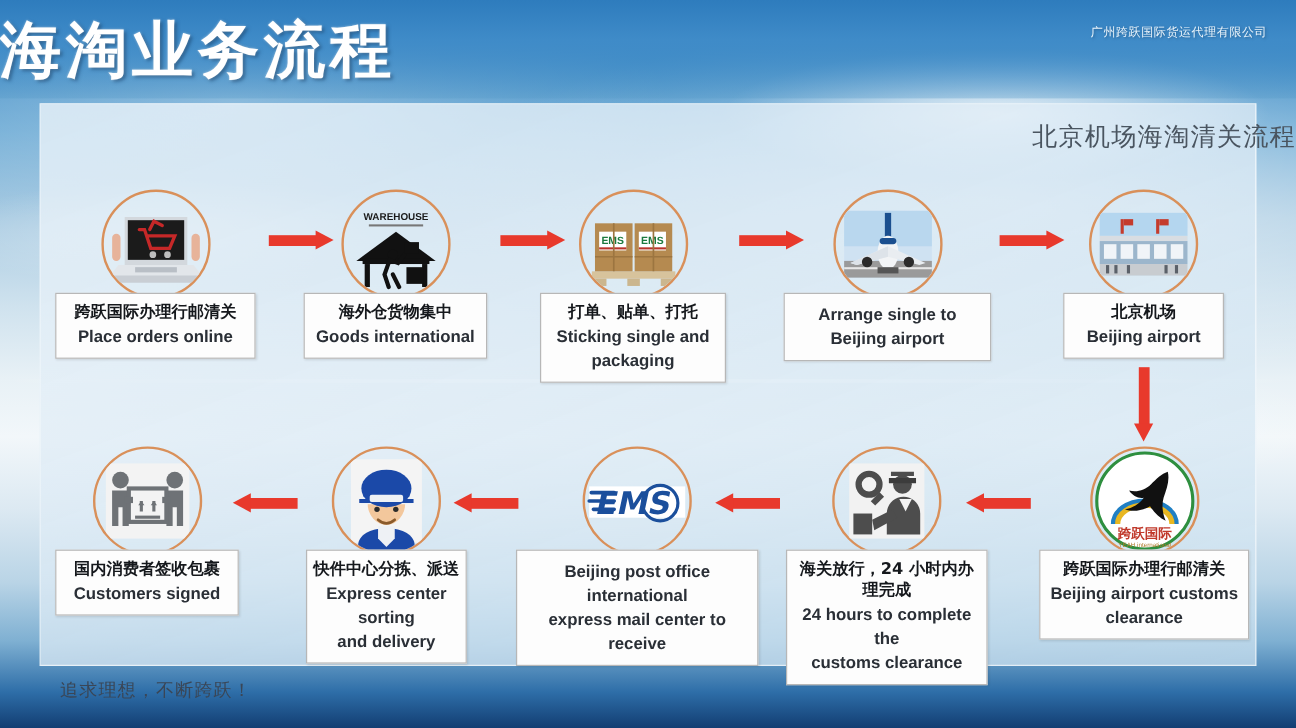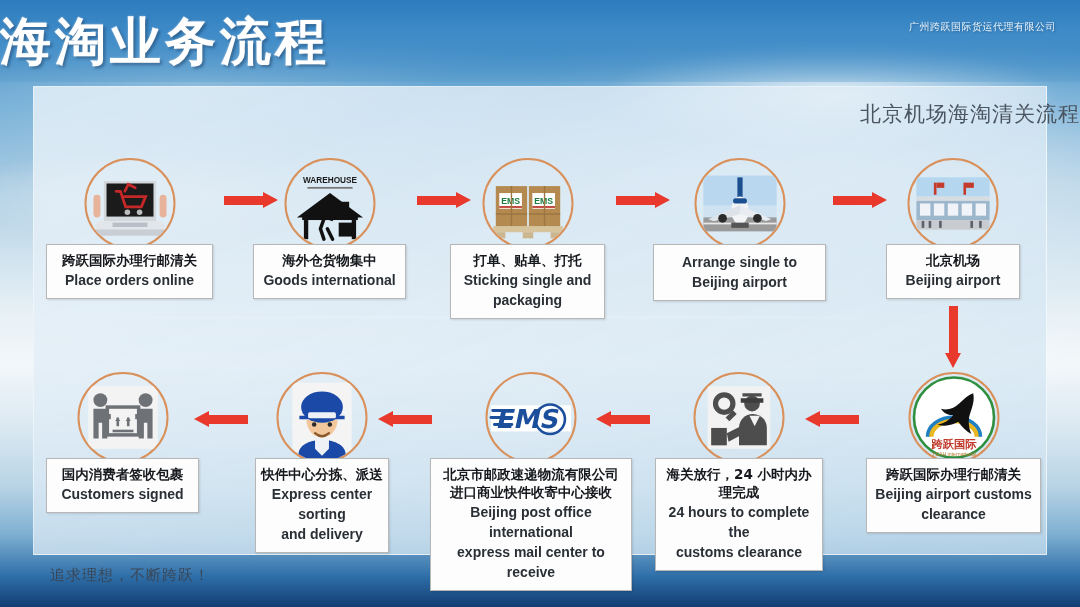--- a/index.html
+++ b/index.html
@@ -328,22 +328,20 @@
       <svg class="icon-svg" viewBox="0 0 100 100" aria-hidden="true">
         <rect x="4" y="36" width="92" height="30" fill="#ffffff"></rect>
         <g transform="skewX(-12)">
           <text x="58" y="62" text-anchor="middle" font-size="30" font-weight="700" fill="#1b4f9c" font-family="DejaVu Sans, sans-serif">EMS</text>
         </g>
         <path d="M6 42h22M4 50h24M8 58h20" stroke="#1b4f9c" stroke-width="3.4" stroke-linecap="round"></path>
         <circle cx="72" cy="52" r="17" fill="none" stroke="#1b4f9c" stroke-width="3"></circle>
       </svg>
     </div>
     <div class="cap">
-      <span class="cn">北京市邮政速递物流有限公司
-进口商业快件收寄中心接收</span>
       <span class="en">Beijing post office international
 express mail center to receive</span>
     </div>
   </div>
 
   <div class="arrow h left" style="left:378px;top:411px;width:54px;">
     <div class="shaft" style="left:14px;width:40px;"></div>
       <div class="head"></div>
   </div>
 

